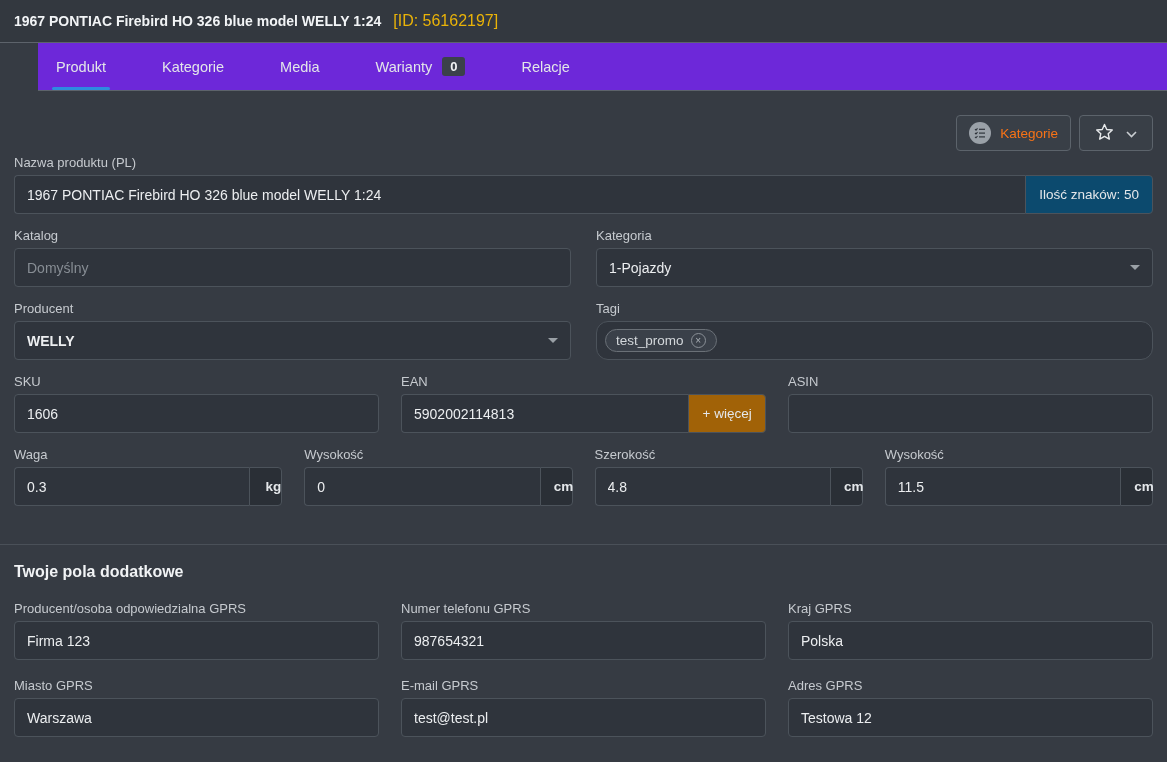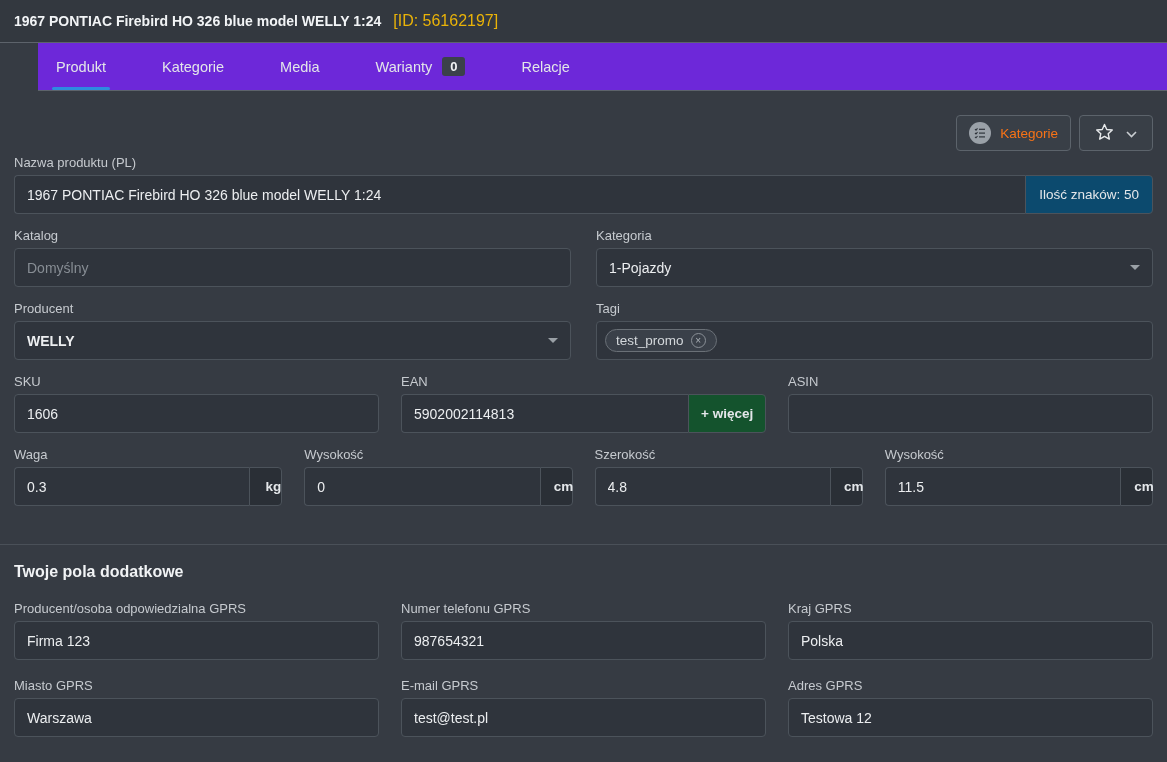--- a/index.html
+++ b/index.html
@@ -125,37 +125,37 @@
   .group .addon {
     height: 39px;
     display: flex; align-items: center; justify-content: center;
     border: 1px solid #4c535b;
     border-radius: 0 4px 4px 0;
     font-size: 13.5px;
     color: #e4e7ea;
     white-space: nowrap;
   }
   .addon.counter { background: #0c4a6e; padding: 0 13px; }
-  .addon.more    { background: #14532d; width: 100px; font-weight: 700; cursor: pointer; }
+  .addon.more    { background: #a16207; width: 100px; font-weight: 400; cursor: pointer; }
   .addon.unit    { background: #2a2f36; width: 33px; font-weight: 700; padding-left: 15px; }
 
   .select { display: flex; align-items: center; justify-content: space-between; cursor: pointer; font-weight: 700; }
   .select.normal-weight { font-weight: 400; }
   .caret {
     width: 0; height: 0;
     border-left: 5px solid transparent;
     border-right: 5px solid transparent;
     border-top: 5px solid #9aa0a6;
   }
 
   .tagfield {
     width: 100%; height: 39px;
     background: #2f343c;
     border: 1px solid #4c535b;
-    border-radius: 4px;
+    border-radius: 12px;
     display: flex; align-items: center;
     padding: 0 8px;
   }
   .chip {
     display: flex; align-items: center; gap: 7px;
     border: 1px solid #6a7077;
     background: #3a4049;
     border-radius: 13px;
     padding: 3px 10px;
     font-size: 13.5px;

